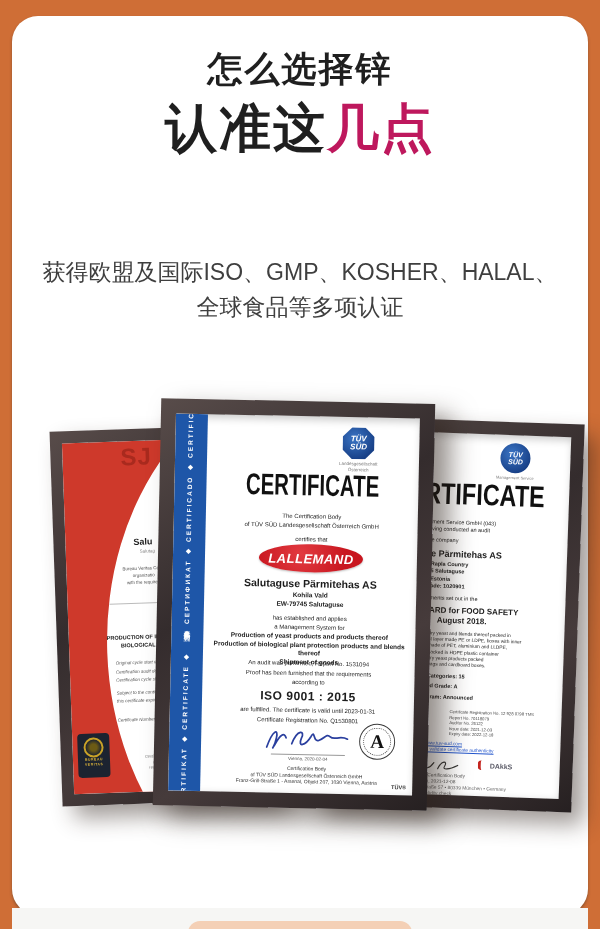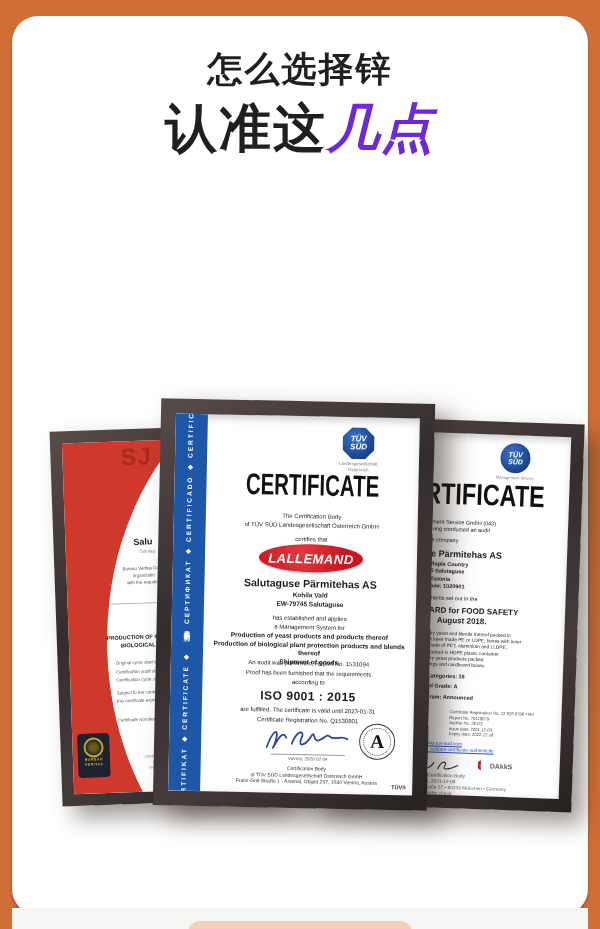--- a/index.html
+++ b/index.html
@@ -8,21 +8,21 @@
   .card{position:absolute;left:12px;top:8px;width:576px;height:899px;background:#ffffff;
         border-radius:26px;box-shadow:0 2px 3px rgba(60,50,40,.45);margin-top:8px;}
   .gap-strip{position:absolute;left:12px;top:908px;width:576px;height:21px;background:#f6f6f4;}
   .peek{position:absolute;left:50%;transform:translateX(-50%);top:921px;width:224px;height:12px;
         background:#f4d0b6;border-radius:14px 14px 0 0;}
   
   .title1{position:absolute;left:0;top:30px;width:576px;text-align:center;font-size:35px;
           font-weight:bold;color:#1f1f1f;letter-spacing:2px;}
   .title2{position:absolute;left:0;top:78px;width:576px;text-align:center;font-size:52px;
           font-weight:bold;color:#1f1f1f;letter-spacing:2px;}
-  .title2 .hl{color:#6d28d9;font-style:italic;}
+  .title2 .hl{color:#be185d;}
   .badge{position:absolute;left:50%;transform:translateX(-50%);top:170px;background:#d0703a;
          color:#fff;font-size:33px;font-weight:bold;letter-spacing:3px;padding:7px 26px 9px 22px;
          border-radius:24px;white-space:nowrap;}
   .desc{position:absolute;left:0;top:239px;width:576px;text-align:center;font-size:23px;
         line-height:35px;color:#3f3f3f;}
   
   .frame{position:absolute;background:linear-gradient(145deg,#584c4a,#342c2d 40%,#463b3b 68%,#262021);
          box-shadow:12px 12px 22px rgba(45,32,24,.45);}
   .paper{position:absolute;background:#fff;overflow:hidden;box-shadow:inset 2px 3px 9px rgba(0,0,0,.22);}
   
@@ -72,20 +72,22 @@
 </style>
 </head>
 <body>
 
 <div class="card">
 
   <div class="title1">怎么选择锌</div>
   <div class="title2"><span>认准这</span><span class="hl">几点</span></div>
 
   <div class="desc">
+    <div>获得欧盟及国际ISO、GMP、KOSHER、HALAL、</div>
+    <div>全球食品等多项认证</div>
   </div>
 
   <div class="frame" style="left:44px;top:412px;width:214px;height:375px;transform:rotate(-2deg);z-index:1;">
     <div class="paper" style="left:12px;top:12px;width:190px;height:351px;">
       <div class="lred"></div>
       <div class="lwhite"></div>
       <div style="position:absolute;left:58px;top:2px;font-size:24px;font-weight:bold;color:#a92a1e;letter-spacing:1px;">SJ</div>
       <div class="lc" style="top:96px;margin-left:30px;font-size:9px;font-weight:bold;color:#222;">Salu</div>
       <div class="lc" style="top:108px;margin-left:36px;font-size:4.5px;color:#888;">Salutag</div>
       <div class="lc" style="top:124px;margin-left:18px;font-size:4.5px;line-height:7px;color:#555;">

